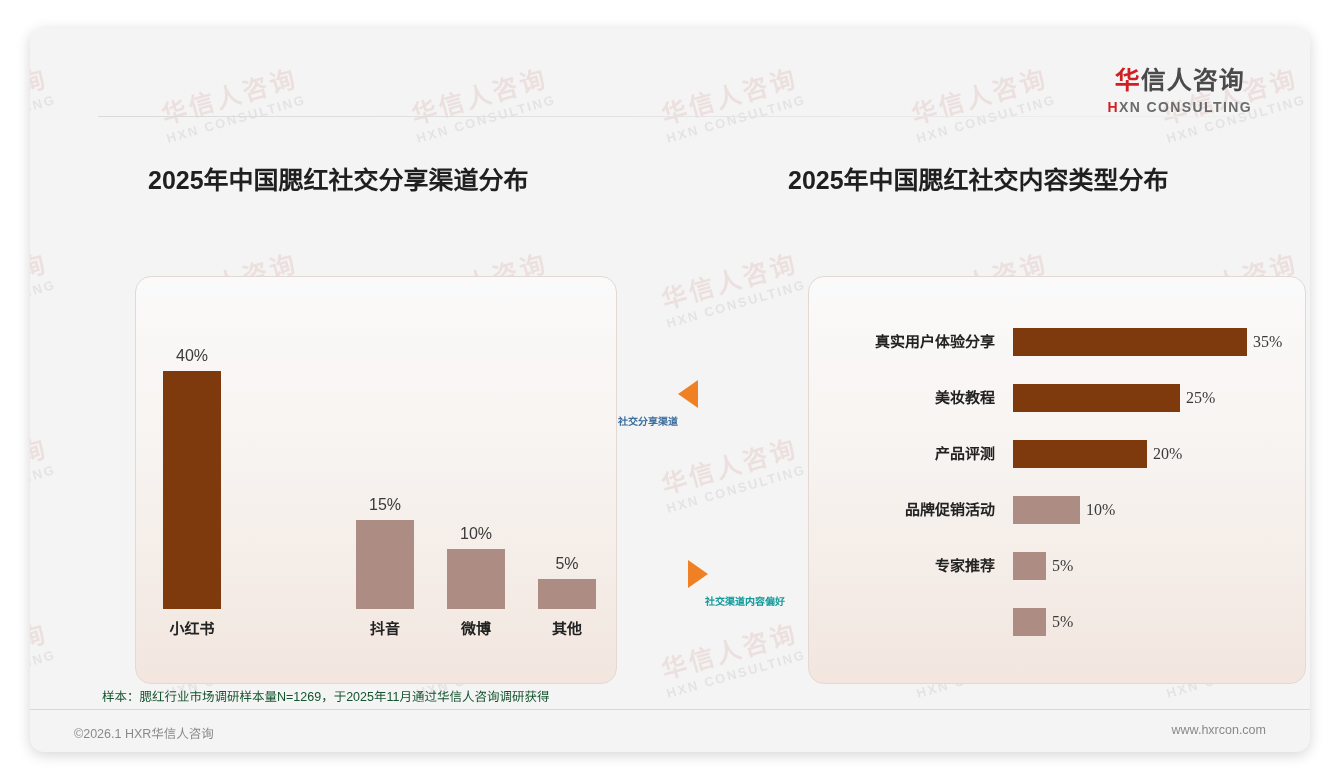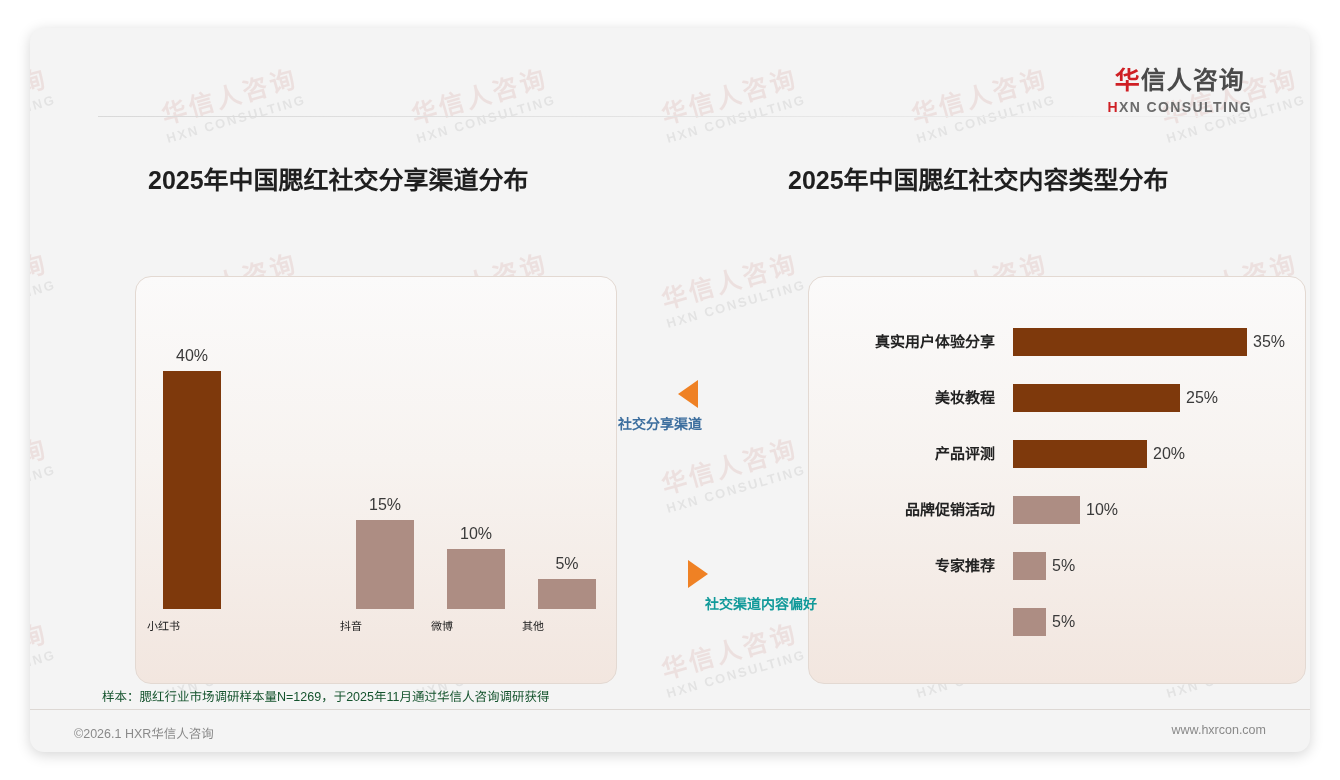--- a/index.html
+++ b/index.html
@@ -165,23 +165,23 @@
   }
   .vbar-rect {
     width: 58px;
     display: block;
   }
   .vbar-label {
     position: absolute;
     top: calc(100% + 8px);
     left: -16px;
     width: 90px;
-    text-align: left;
-    font-size: 11px;
-    font-weight: 400;
+    text-align: center;
+    font-size: 15px;
+    font-weight: 700;
     color: #222;
     white-space: nowrap;
   }
 
   
   .hbar-plot {
     position: absolute;
     left: 0; top: 0;
     width: 496px;
     height: 406px;
@@ -212,20 +212,21 @@
     height: 28px;
   }
   .hbar-value {
     position: absolute;
     top: 0;
     height: 34px;
     line-height: 34px;
     font-size: 16px;
     color: #3a3a3a;
     white-space: nowrap;
+    font-family: Liberation Serif, serif;
   }
 
   
   .annot {
     position: absolute;
     z-index: 5;
   }
   .annot-tri {
     position: absolute;
     width: 0; height: 0;
@@ -235,21 +236,21 @@
     border-bottom: 14px solid transparent;
     border-right: 20px solid #ef8124;
   }
   .tri-right {
     border-top: 14px solid transparent;
     border-bottom: 14px solid transparent;
     border-left: 20px solid #ef8124;
   }
   .annot-text {
     position: absolute;
-    font-size: 14px;
+    font-size: 10px;
     font-weight: 700;
     white-space: nowrap;
   }
 
   
   .footnote {
     position: absolute;
     left: 72px;
     top: 658px;
     font-size: 12.5px;

